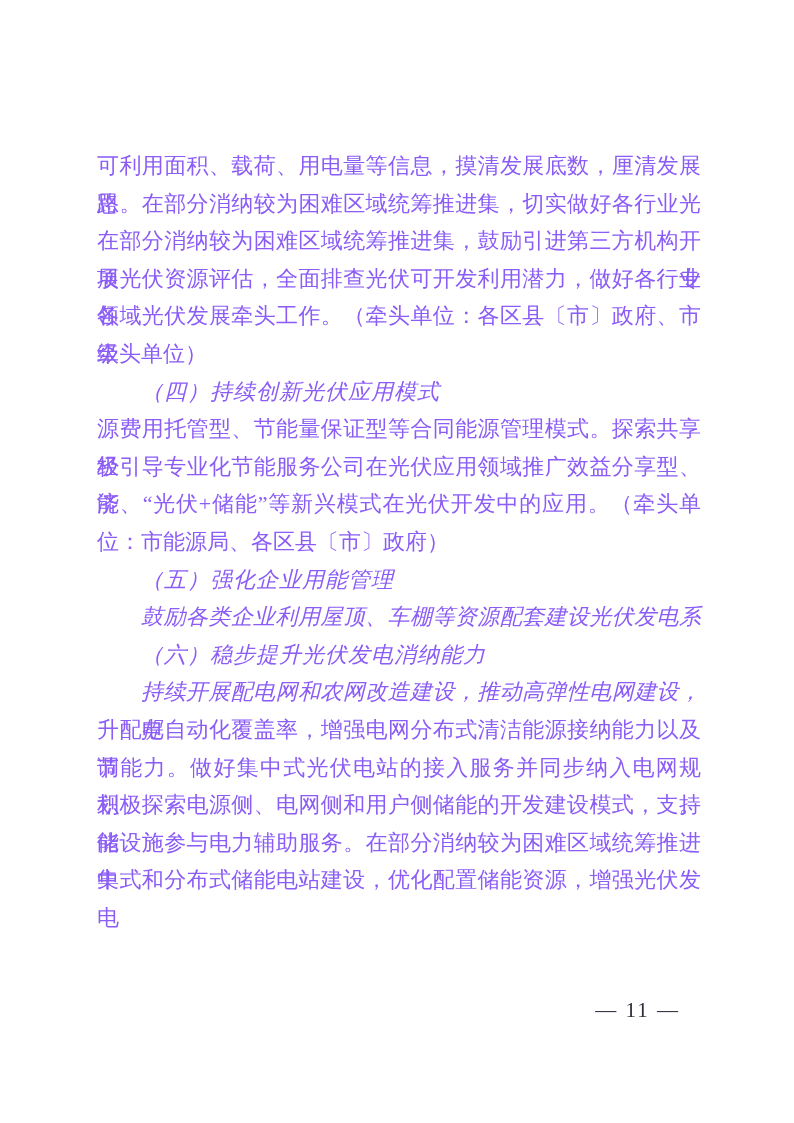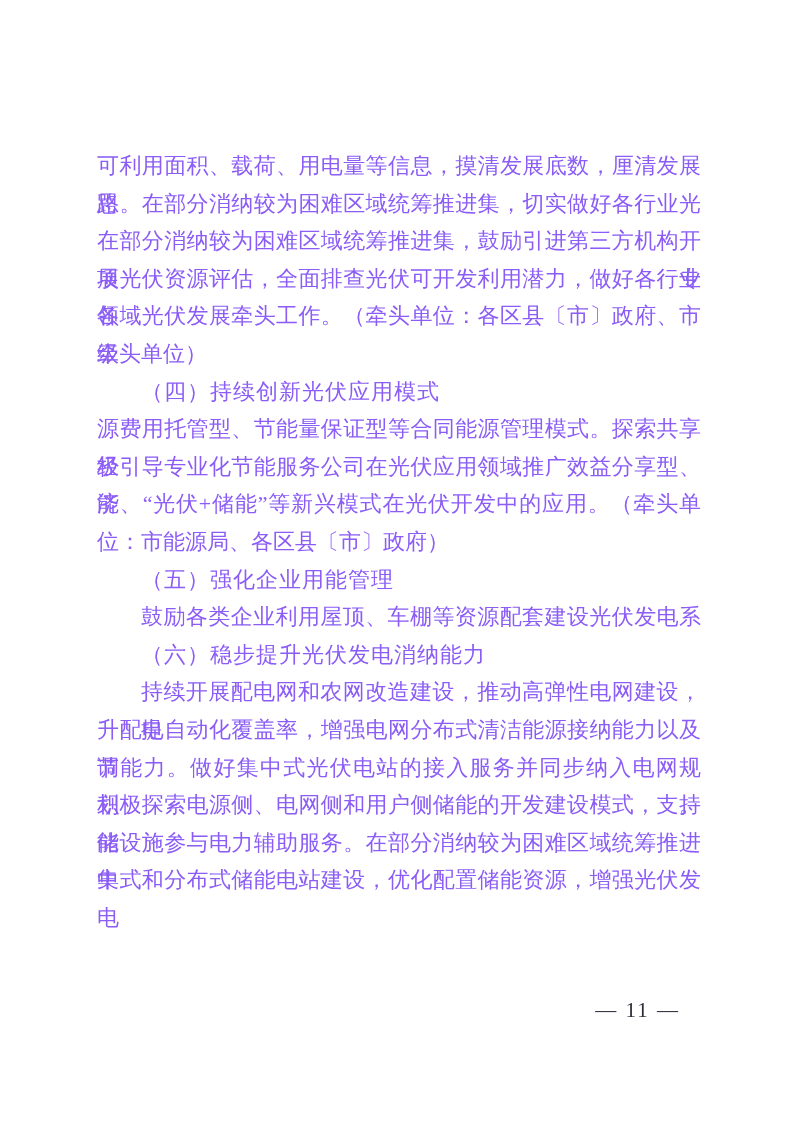--- a/index.html
+++ b/index.html
@@ -32,20 +32,21 @@
   }
   
   .fill {
     white-space: normal;
     text-align: justify;
     text-align-last: justify;
     text-justify: inter-character;
   }
   .indent {
     padding-left: 44px; 
+    font-style: italic;
   }
   .heading {
     letter-spacing: 1px;
   }
   .footer {
     position: absolute;
     top: 998px;
     right: 114px;
     color: #2a2d38;
     font-size: 21px;

